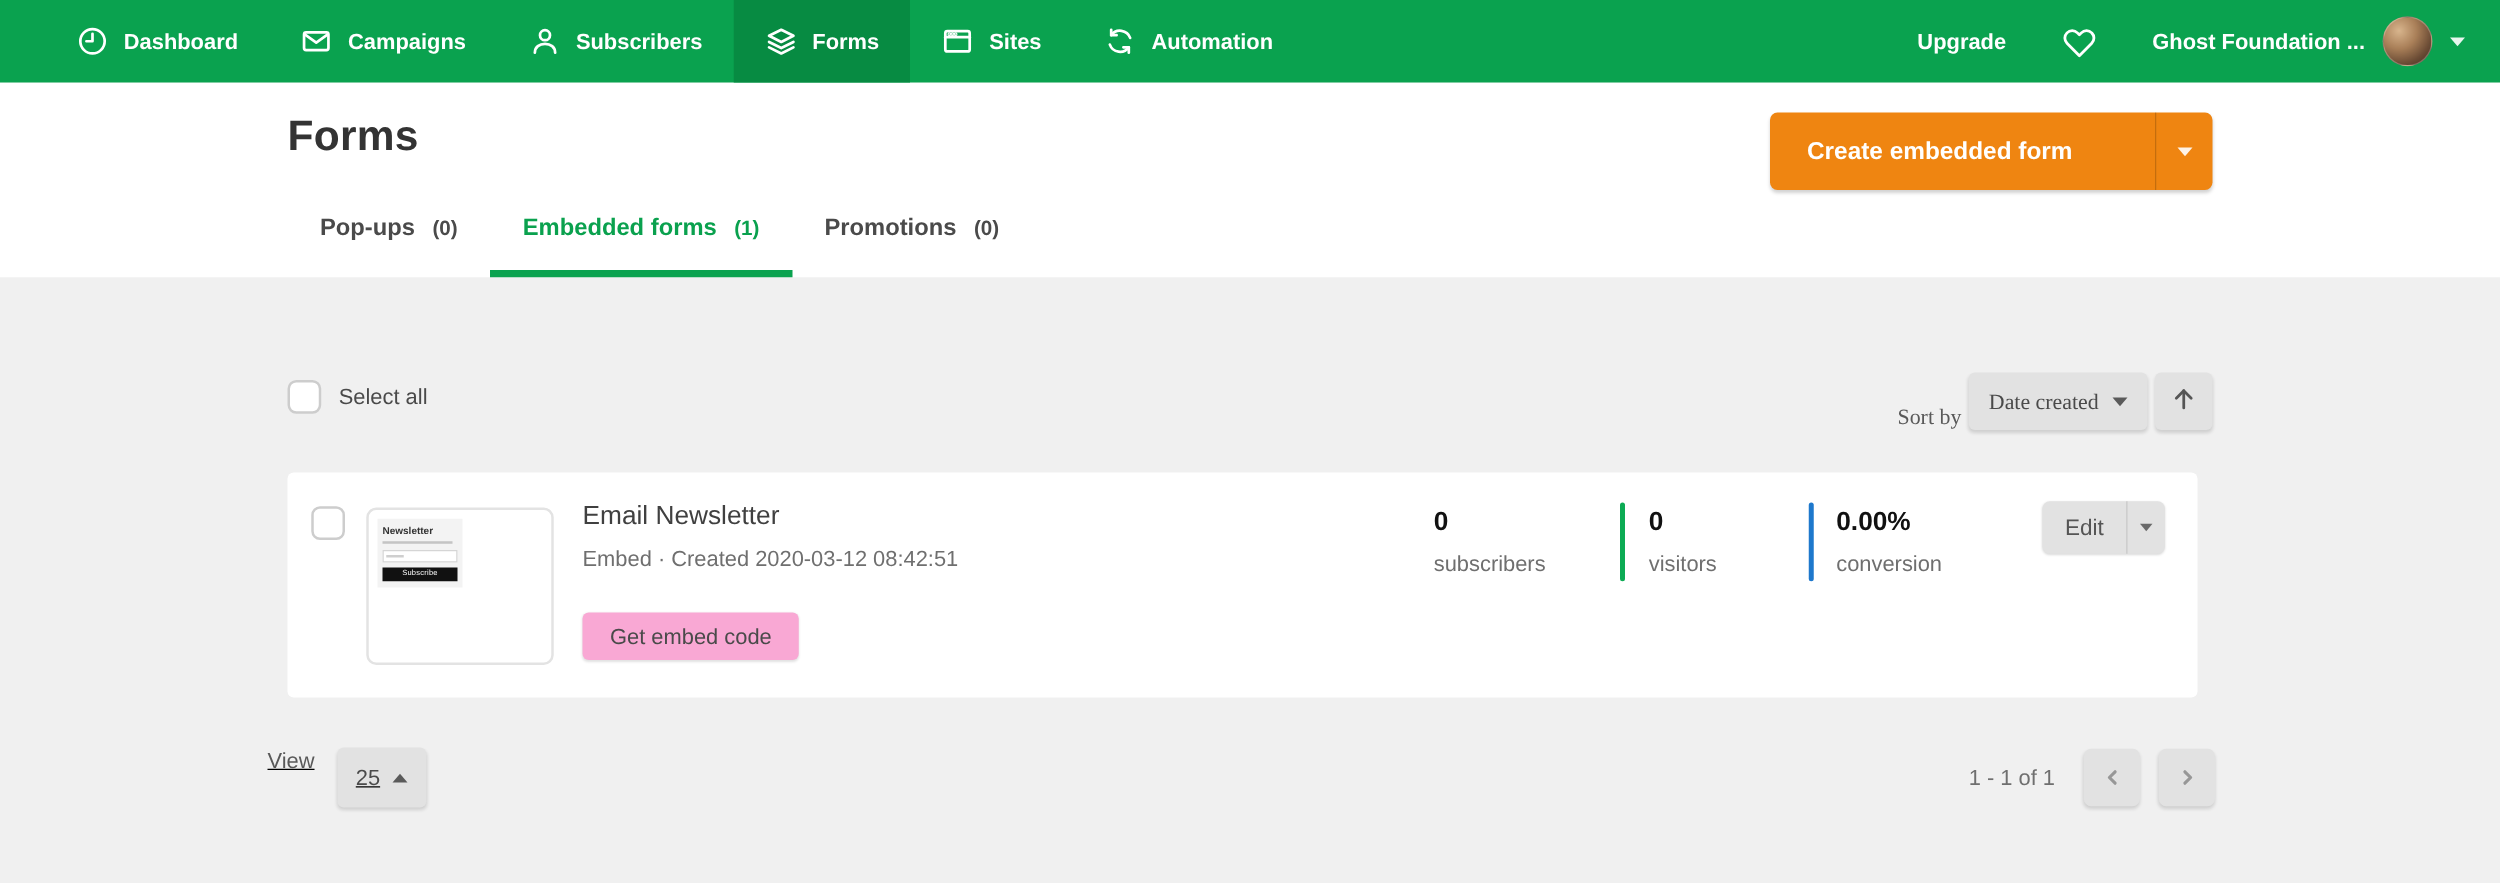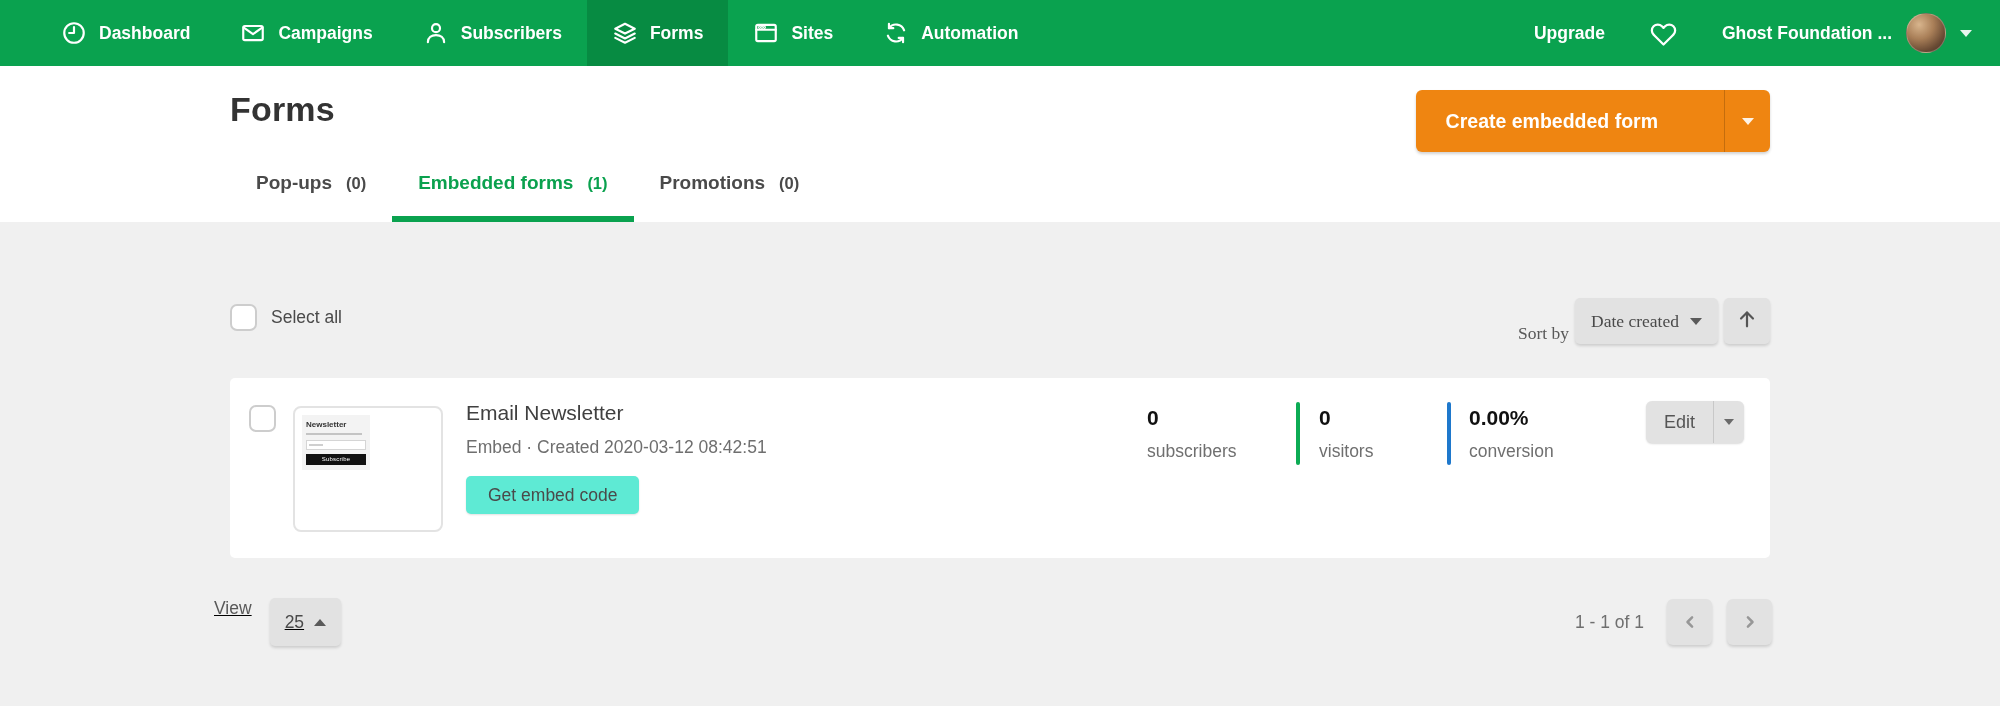--- a/index.html
+++ b/index.html
@@ -112,43 +112,43 @@
     border-top:7px solid #5A5A5A;
   }
   .caret-up-gray {
     width:0; height:0;
     border-left:6px solid transparent; border-right:6px solid transparent;
     border-bottom:7px solid #5A5A5A;
   }
 
   
   .card {
-    position:absolute; left:230px; right:230px; top:156px; height:180px;
+    position:absolute; left:230px; right:242px; top:156px; height:180px;
     background:#fff; border-radius:5px;
   }
   .row-checkbox { position:absolute; left:19px; top:27px; }
   .thumb {
     position:absolute; left:63px; top:28px;
     width:150px; height:126px;
     background:#fff; border:2px solid #E3E3E3; border-radius:8px;
     padding:7px; cursor:pointer;
   }
   .mini-panel { width:68px; background:#F3F3F3; padding:5px 4px; }
   .mini-title { font-size:8px; font-weight:bold; color:#333; line-height:9px; }
   .mini-line { height:2px; background:#C4C4C4; width:94%; margin:4px 0 5px; }
   .mini-input { height:10px; background:#fff; border:1px solid #D5D5D5; margin-bottom:4px; display:flex; align-items:center; padding-left:2px; }
   .mini-input-bar { width:14px; height:2px; background:#CFCFCF; }
   .mini-btn { height:11px; background:#111; color:#fff; font-size:6px; line-height:11px; text-align:center; letter-spacing:0.2px; }
 
   .row-info { position:absolute; left:236px; top:23px; }
   .row-title { font-size:21px; font-weight:normal; color:#404040; cursor:pointer; }
   .row-meta { font-size:17.5px; color:#6F6F6F; margin-top:12px; }
   .embed-btn {
-    margin-top:18px; height:38px; padding:0 22px;
-    background:#5eead4; border-radius:5px;
+    margin-top:32px; height:38px; padding:0 22px;
+    background:#f9a8d4; border-radius:5px;
     display:inline-flex; align-items:center;
     font-size:17.5px; color:#4A4A4A;
     box-shadow:0 1px 2px rgba(0,0,0,0.12);
     cursor:pointer;
   }
 
   .stat { position:absolute; top:28px; }
   .stat-value { font-size:21px; font-weight:bold; color:#111; }
   .stat-label { font-size:17.5px; color:#6F6F6F; margin-top:11px; }
   .stat-subscribers { left:917px; }

